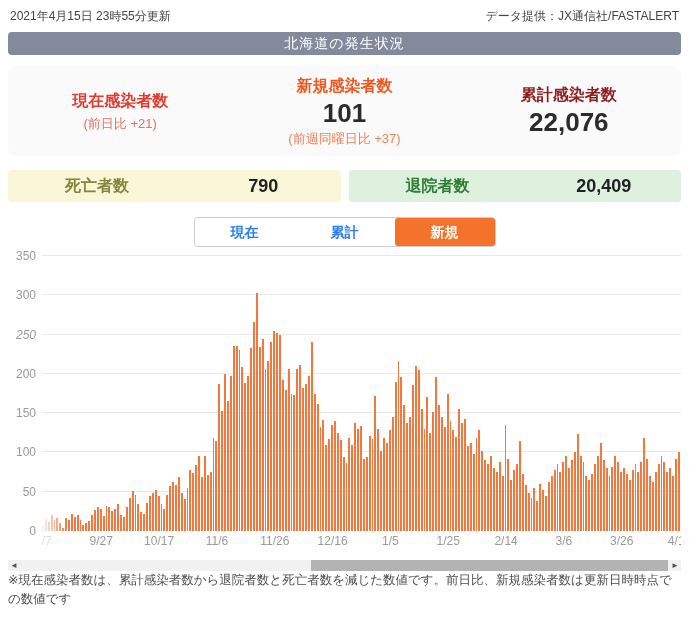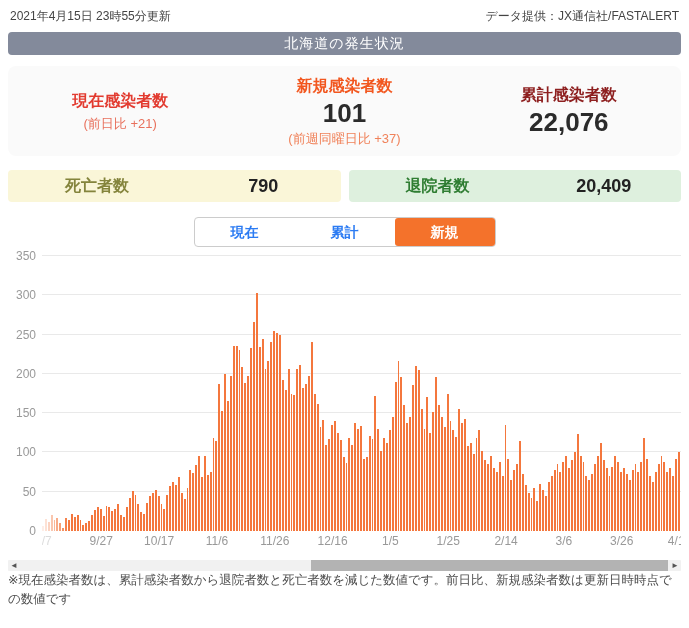--- a/index.html
+++ b/index.html
@@ -119,21 +119,21 @@
       </div>
   </div>
 
   <div class="chart">
     <div class="yaxis" id="yaxis">
         <span style="top: 275px;">0</span>
         <span style="top: 235.714px;">50</span>
         <span style="top: 196.429px;">100</span>
         <span style="top: 157.143px;">150</span>
         <span style="top: 117.857px;">200</span>
-        <span style="top: 78.5714px;">250</span>
+        <span style="top: 78.5714px; font-style: italic;">250</span>
         <span style="top: 39.2857px;">300</span>
         <span style="top: 0px;">350</span>
       </div>
     <div class="plot" id="plot">
       <div class="gridline" style="bottom: 39.2857px;"></div>
         <div class="gridline" style="bottom: 78.5714px;"></div>
         <div class="gridline" style="bottom: 117.857px;"></div>
         <div class="gridline" style="bottom: 157.143px;"></div>
         <div class="gridline" style="bottom: 196.429px;"></div>
         <div class="gridline" style="bottom: 235.714px;"></div>

